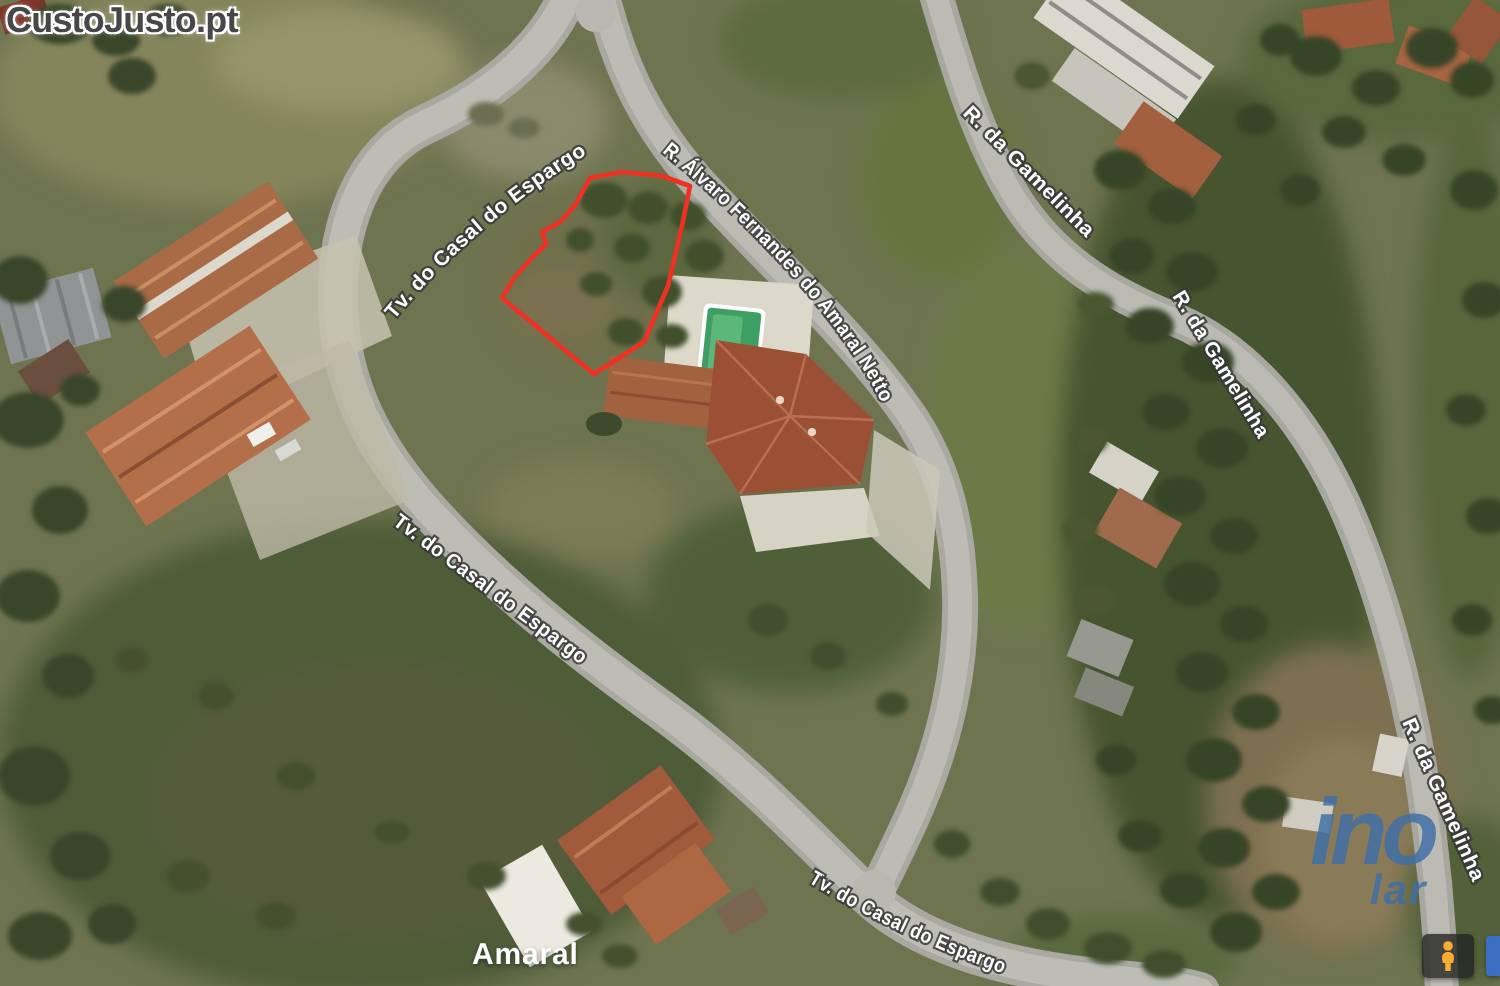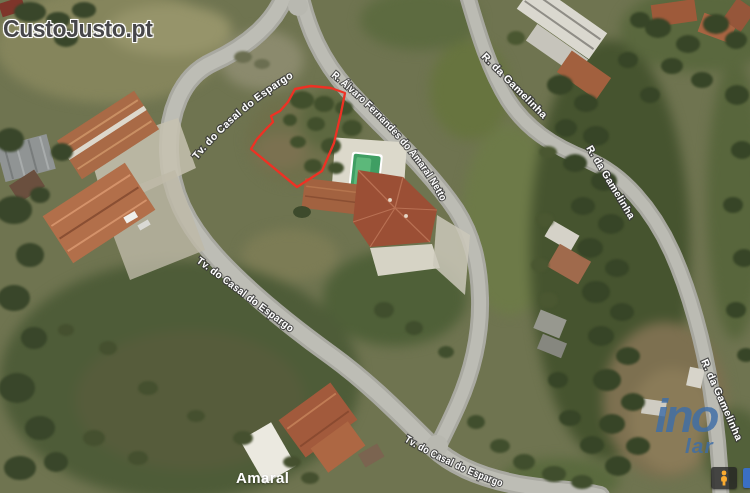--- a/index.html
+++ b/index.html
@@ -4,21 +4,21 @@
 <style>
   html,body{margin:0;padding:0;background:#222;}
   .stage{position:relative;width:750px;height:493px;overflow:hidden;
          font-family:"Liberation Sans",sans-serif;background:#6f7450;}
   .stage svg.scene{position:absolute;left:0;top:0;}
   .blur6{filter:blur(6px);}
   .blur1{filter:blur(1.2px);}
   .roadlabel{font-family:"Liberation Sans",sans-serif;font-size:10.3px;font-weight:600;
              fill:#ffffff;stroke:rgba(55,55,55,.85);stroke-width:2.2px;paint-order:stroke;
              letter-spacing:.2px;}
-  .cj-logo{position:absolute;left:3px;top:16px;font-size:23px;font-weight:800;
+  .cj-logo{position:absolute;left:3px;top:0px;font-size:18px;font-weight:800;
            letter-spacing:-0.4px;color:#47474a;
            text-shadow:-1px -1px 0 #fff,1px -1px 0 #fff,-1px 1px 0 #fff,1px 1px 0 #fff,0 0 3px #fff;}
   .google-logo{position:absolute;left:236px;top:469px;color:#fff;font-size:15px;
            font-weight:600;letter-spacing:.4px;text-shadow:0 1px 2px rgba(0,0,0,.45);}
   .inolar{position:absolute;left:655px;top:392px;opacity:.82;text-align:left;line-height:1;}
   .inolar .big{font-size:47px;font-weight:800;letter-spacing:-3px;font-style:italic;}
   .inolar .small{font-size:21px;font-weight:800;letter-spacing:1px;font-style:italic;margin:-4px 0 0 30px;}
   .pegman-btn{position:absolute;left:711px;top:467px;width:26px;height:22px;border-radius:3px;
            background:rgba(34,34,34,.78);display:flex;align-items:center;justify-content:center;
            box-shadow:0 1px 2px rgba(0,0,0,.4);}

